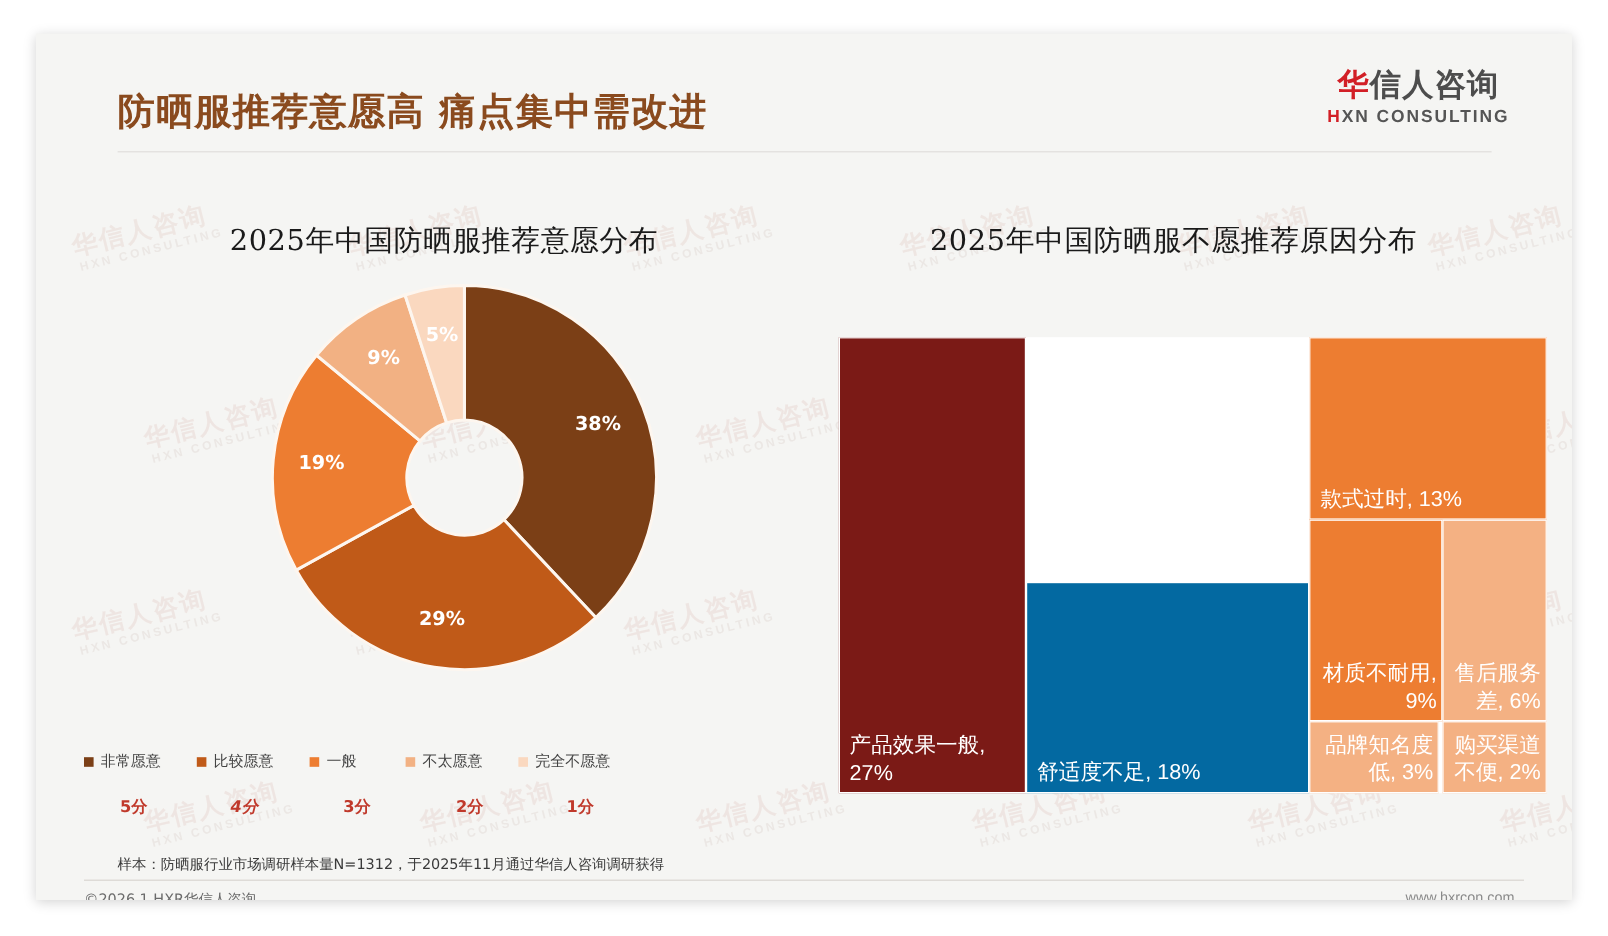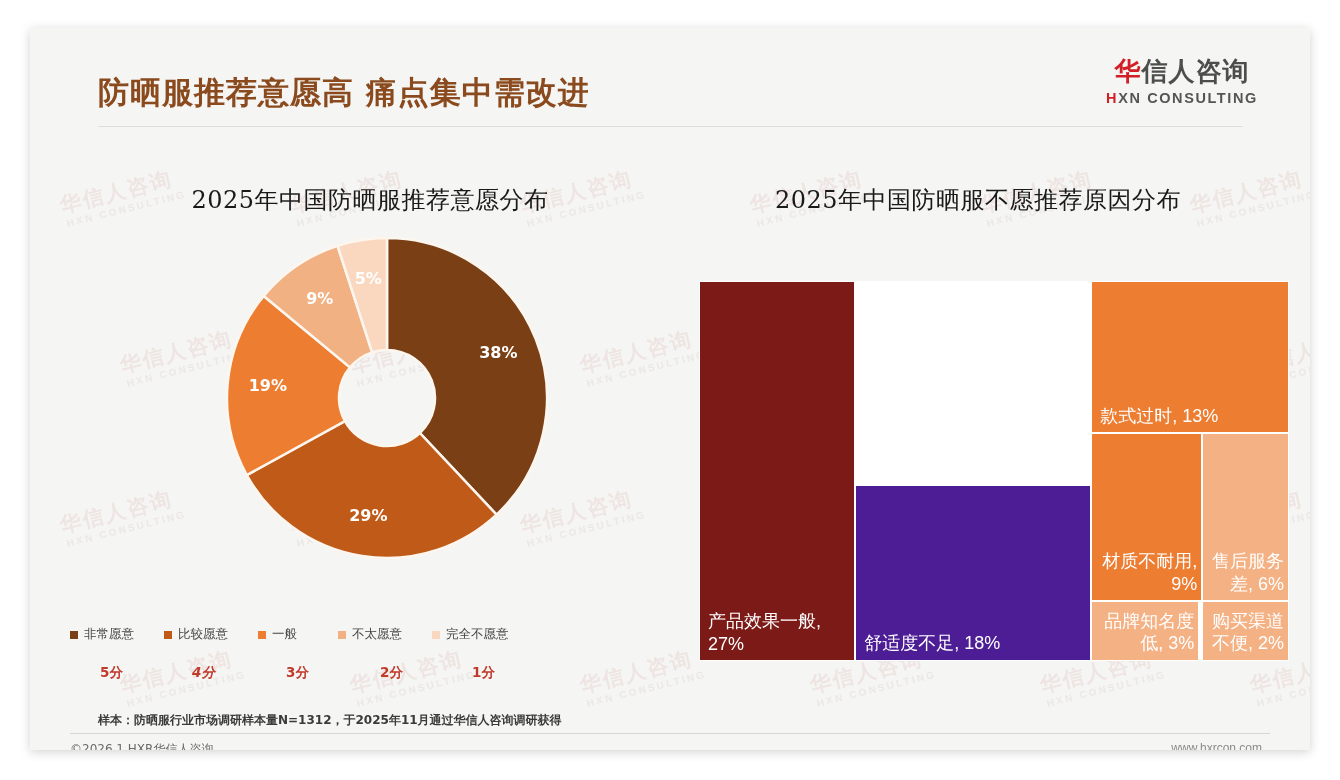--- a/index.html
+++ b/index.html
@@ -225,21 +225,20 @@
   
   #source-note {
     position: absolute;
     left: 68px;
     top: 684px;
     font-family: "DejaVu Sans", sans-serif;
     font-size: 12px;
     color: #3a3a3a;
     z-index: 5;
     white-space: nowrap;
-    font-weight: bold;
   }
   #footer-rule {
     position: absolute;
     left: 40px;
     top: 705px;
     width: 1200px;
     height: 1px;
     background: #d9d5d0;
     z-index: 5;
   }
@@ -428,21 +427,21 @@
         <div class="score-item" style="position: absolute; left: 402px;">1分</div>
       </div>
   </div>
 
   <div class="panel" id="panel-right">
     <div class="chart-title">2025年中国防晒服不愿推荐原因分布</div>
     <div id="treemap">
         <div class="tm-cell" style="left: 0px; top: 0px; width: 156.35px; height: 380px; background: rgb(123, 26, 22);">
           <div class="tm-label left">产品效果一般, 27%</div>
         </div>
-        <div class="tm-cell" style="left: 156.35px; top: 204.44px; width: 236px; height: 175.56px; background: #4c1d95;">
+        <div class="tm-cell" style="left: 156.35px; top: 204.44px; width: 236px; height: 175.56px; background: #0369a1;">
           <div class="tm-label left">舒适度不足, 18%</div>
         </div>
         <div class="tm-cell" style="left: 392.35px; top: 0px; width: 197.65px; height: 152px; background: rgb(237, 125, 49);">
           <div class="tm-label left">款式过时, 13%</div>
         </div>
         <div class="tm-cell" style="left: 392.35px; top: 152px; width: 110.92px; height: 168.34px; background: rgb(237, 125, 49);">
           <div class="tm-label center">材质不耐用, 9%</div>
         </div>
         <div class="tm-cell" style="left: 503.27px; top: 152px; width: 86.73px; height: 168.34px; background: rgb(244, 177, 131);">
           <div class="tm-label center">售后服务差, 6%</div>

